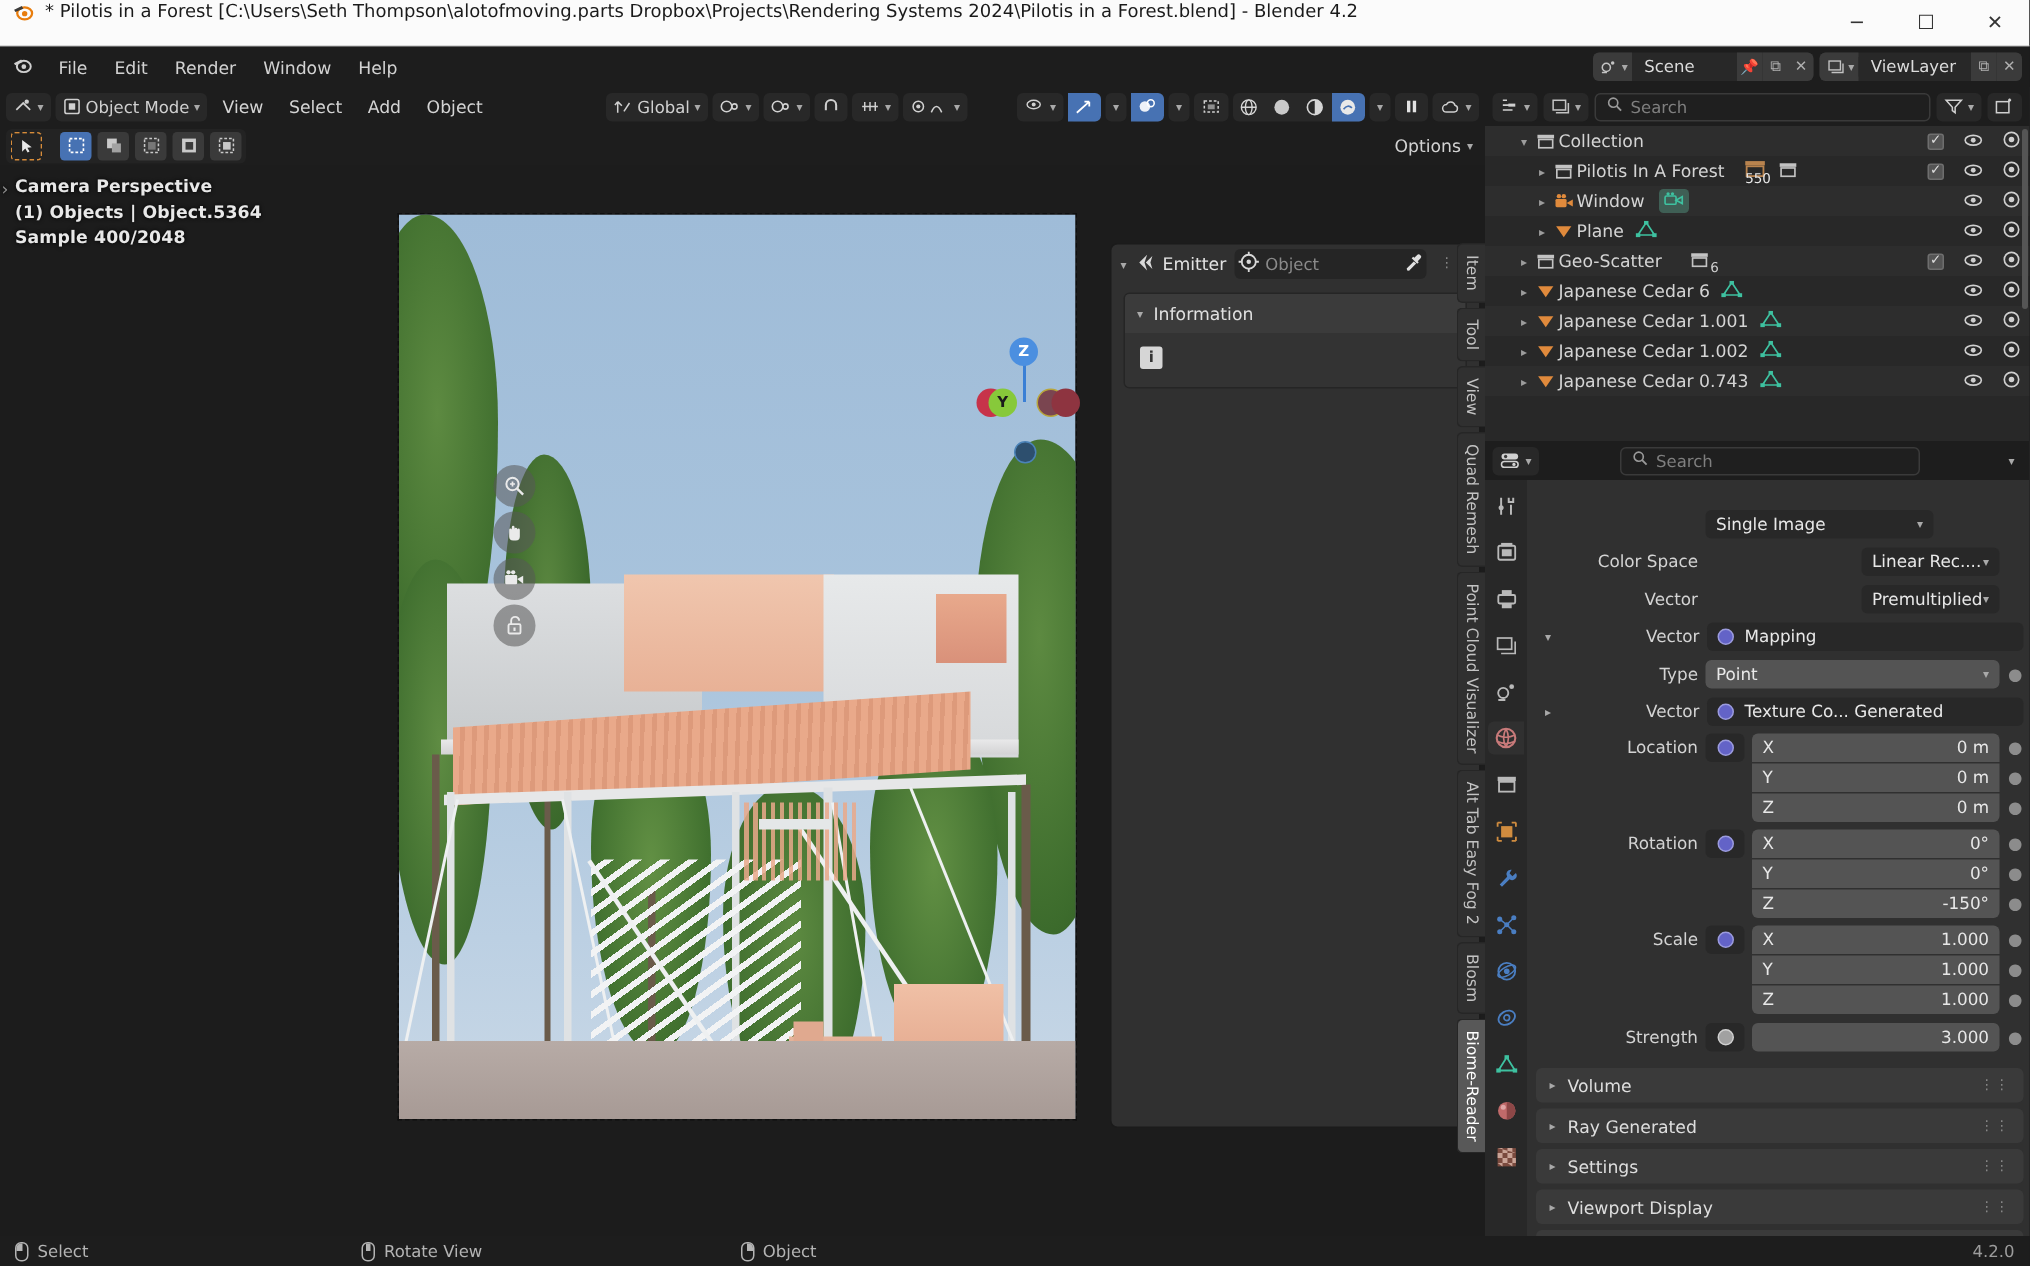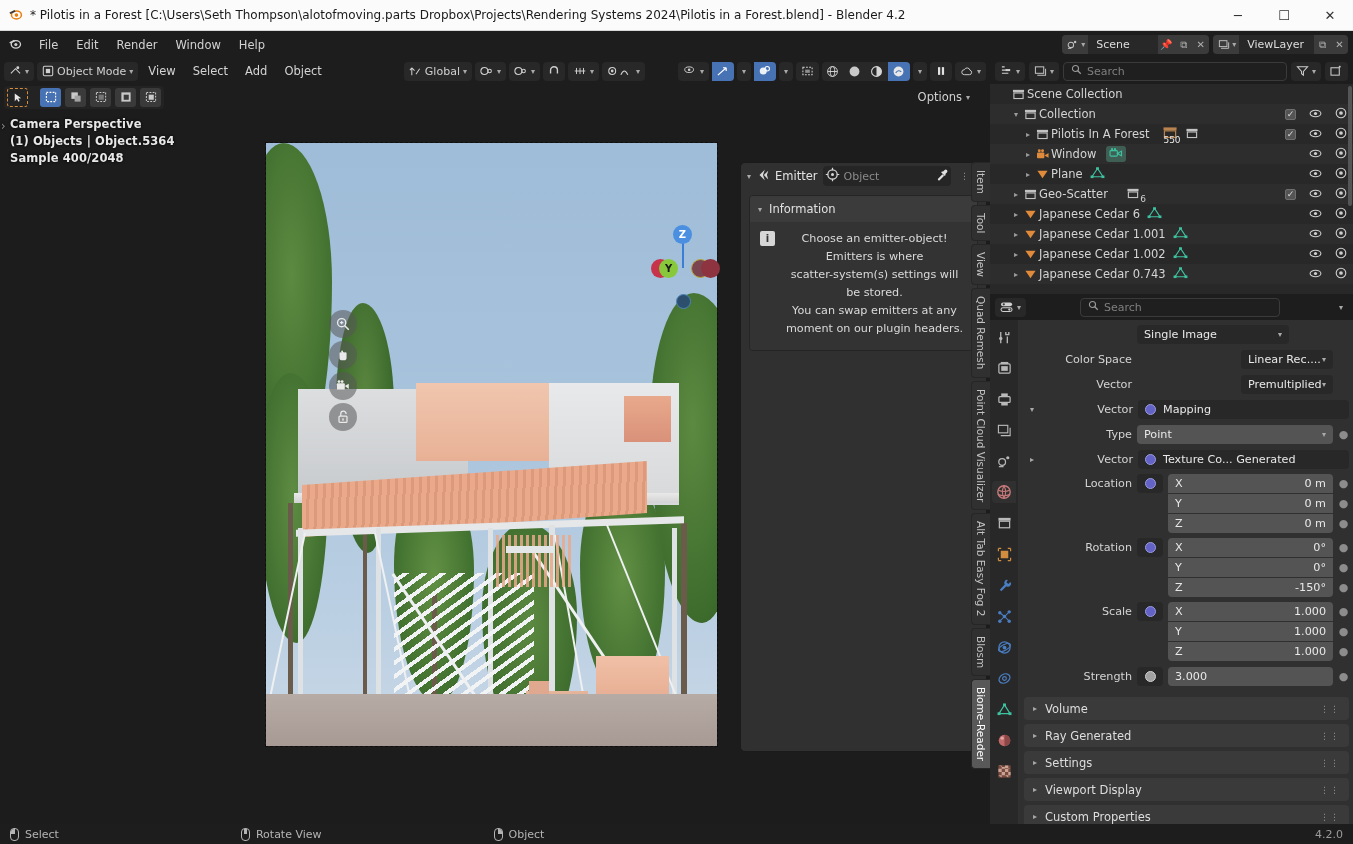--- a/index.html
+++ b/index.html
@@ -7,21 +7,21 @@
     width: 1353px; height: 844px;
     background: #1d1d1d;
     font-family: "DejaVu Sans", "Liberation Sans", sans-serif;
     font-size: 11px;
     color: #e5e5e5;
     overflow: hidden;
   }
   
   #titlebar {
     height: 31px; background: #fbfbfb; color: #1a1a1a;
-    display: flex; align-items: center; font-size: 12px;
+    display: flex; align-items: flex-start; font-size: 12px;
     border-bottom: 1px solid #d8d8d8;
   }
   #titlebar .blender-logo { width: 30px; text-align: center; font-size: 13px; color: #e87d0d; }
   #titlebar .title-text { flex: 1; white-space: nowrap; overflow: hidden; text-overflow: ellipsis; }
   .wbtn { width: 46px; height: 31px; display: flex; align-items: center; justify-content: center;
           font-size: 13px; color: #333; }
 
   
   #topbar { height: 27px; background: #1d1d1d; display: flex; align-items: center; position: relative; }
   #topbar .tb-logo { width: 30px; text-align: center; color: #c0c0c0; font-size: 13px; }
@@ -58,21 +58,21 @@
   .caret { font-size: 8px; color: #a9a9a9; }
   .vp-menu { padding: 0 7px; color: #d4d4d4; font-size: 11.5px; }
 
   #vp-subheader { height: 26px; display: flex; align-items: center; padding: 0 4px; position: relative; }
   .toolsel { display: flex; align-items: center; gap: 4px; background: #232323; border-radius: 4px;
              padding: 2px 3px; }
   .tsq { width: 21px; height: 19px; border-radius: 3px; background: #3a3a3a; display: flex;
          align-items: center; justify-content: center; }
   .tsq.on { background: #4772b3; }
   .tsq.dash { background: transparent; border: 1.5px dashed #d78c3a; border-radius: 3px; }
-  .options-btn { position: absolute; right: 20px; display: flex; align-items: center; gap: 4px;
+  .options-btn { position: absolute; right: 8px; display: flex; align-items: center; gap: 4px;
                  color: #d2d2d2; font-size: 11.5px; }
 
   #vp-canvas { flex: 1; position: relative; background: #1c1c1c; overflow: hidden; }
 
   
   #vp-text { position: absolute; left: 10px; top: 6px; font-size: 11.5px; color: #e8e8e8;
              line-height: 17px; font-weight: bold; letter-spacing: .1px; text-shadow: 0 0 3px #000; }
   #vp-text .chev { position: absolute; left: -9px; top: 2px; color: #8e8e8e; font-weight: normal; }
 
   
@@ -151,21 +151,21 @@
 
   
   #props { flex: 1; display: flex; flex-direction: column; background: #303030; overflow: hidden; }
   #props-head { height: 26px; background: #1d1d1d; display: flex; align-items: center; gap: 4px; padding: 0 5px; }
   #props-main { flex: 1; display: flex; overflow: hidden; }
   #props-tabs { width: 28px; background: #282828; display: flex; flex-direction: column;
                 align-items: center; padding-top: 6px; gap: 9px; }
   .ptab { width: 24px; height: 22px; display: flex; align-items: center; justify-content: center;
           font-size: 13px; color: #b9b9b9; border-radius: 4px 0 0 4px; }
   .ptab.active { background: #303030; }
-  #props-body { flex: 1; overflow: hidden; padding: 4px 4px 0 6px; position: relative; }
+  #props-body { flex: 1; overflow: hidden; padding: 19px 4px 0 6px; position: relative; }
   .prow { display: flex; align-items: center; height: 20px; margin-bottom: 5px; gap: 5px; }
   .plabel { width: 108px; text-align: right; font-size: 11.2px; color: #d3d3d3; flex: none; }
   .pfield { flex: 1; background: #545454; border-radius: 4px; height: 19px; display: flex;
             align-items: center; padding: 0 7px; font-size: 11.2px; color: #e8e8e8; }
   .pfield.dark { background: #282828; }
   .pfield .val { margin-left: auto; }
   .pdot { width: 11px; flex: none; text-align: center; color: #8c8c8c; font-size: 11px; }
   .socket { width: 11px; height: 11px; border-radius: 50%; background: #6363c7;
             border: 1px solid #9b9bdd; flex: none; }
   .socket.grey { background: #a1a1a1; border-color: #d0d0d0; }
@@ -577,28 +577,20 @@
         </div>
 
         <div class="sub-panel">
           <div class="sp-head">
             <span class="caret">▾</span>
             <span>Information</span>
           </div>
           <div class="sp-body">
             <div class="info-row">
               <span class="info-ico">i</span>
-              <span class="info-text">
-                <span>Choose an emitter-object!</span><br>
-                <span>Emitters is where</span><br>
-                <span>scatter-system(s) settings will</span><br>
-                <span>be stored.</span><br>
-                <span>You can swap emitters at any</span><br>
-                <span>moment on our plugin headers.</span>
-              </span>
             </div>
           </div>
         </div>
       </div>
 
       <div id="ntabs">
         <div class="ntab">Item</div>
         <div class="ntab">Tool</div>
         <div class="ntab">View</div>
         <div class="ntab">Quad Remesh</div>
@@ -645,31 +637,20 @@
         </div>
         <div class="hbtn">
           <svg width="13" height="12" viewBox="0 0 14 13">
               <rect x="1" y="3" width="9" height="8" fill="none" stroke="#d0d0d0" stroke-width="1.1"></rect>
               <path d="M10.5 3 V0.8 M9.4 1.9 H11.6" stroke="#d0d0d0" stroke-width="1.1"></path>
             </svg>
         </div>
       </div>
 
       <div id="ol-body">
-        <div class="ol-row">
-          <span style="width:8px"></span>
-          <span class="disc"></span>
-          <span class="ol-ico">
-            <svg width="13" height="12" viewBox="0 0 14 13">
-                <rect x="1" y="2" width="12" height="2.6" fill="#c3c3c3"></rect>
-                <rect x="2" y="5.4" width="10" height="6" fill="none" stroke="#c3c3c3" stroke-width="1.2"></rect>
-              </svg>
-          </span>
-          <span class="ol-name">Scene Collection</span>
-        </div>
 
         <div class="ol-row alt">
           <span style="width:20px"></span>
           <span class="disc">▾</span>
           <span class="ol-ico">
             <svg width="13" height="12" viewBox="0 0 14 13">
                 <rect x="1" y="2" width="12" height="2.6" fill="#c3c3c3"></rect>
                 <rect x="2" y="5.4" width="10" height="6" fill="none" stroke="#c3c3c3" stroke-width="1.2"></rect>
               </svg>
           </span>
@@ -1199,21 +1180,21 @@
               <span>●</span>
               <span>●</span>
             </span>
           </div>
 
           <div class="prow" style="margin-top:5px">
             <span class="plabel">Strength</span>
             <span class="sockbox">
                 <span class="socket grey"></span>
               </span>
-            <span class="pfield" style="justify-content:flex-start">
+            <span class="pfield" style="justify-content:flex-end">
               <span>3.000</span>
             </span>
             <span class="pdot">●</span>
           </div>
 
           <div style="height:6px"></div>
 
           <div class="closed-panel">
             <span class="caret">▸</span>
             <span>Volume</span>

